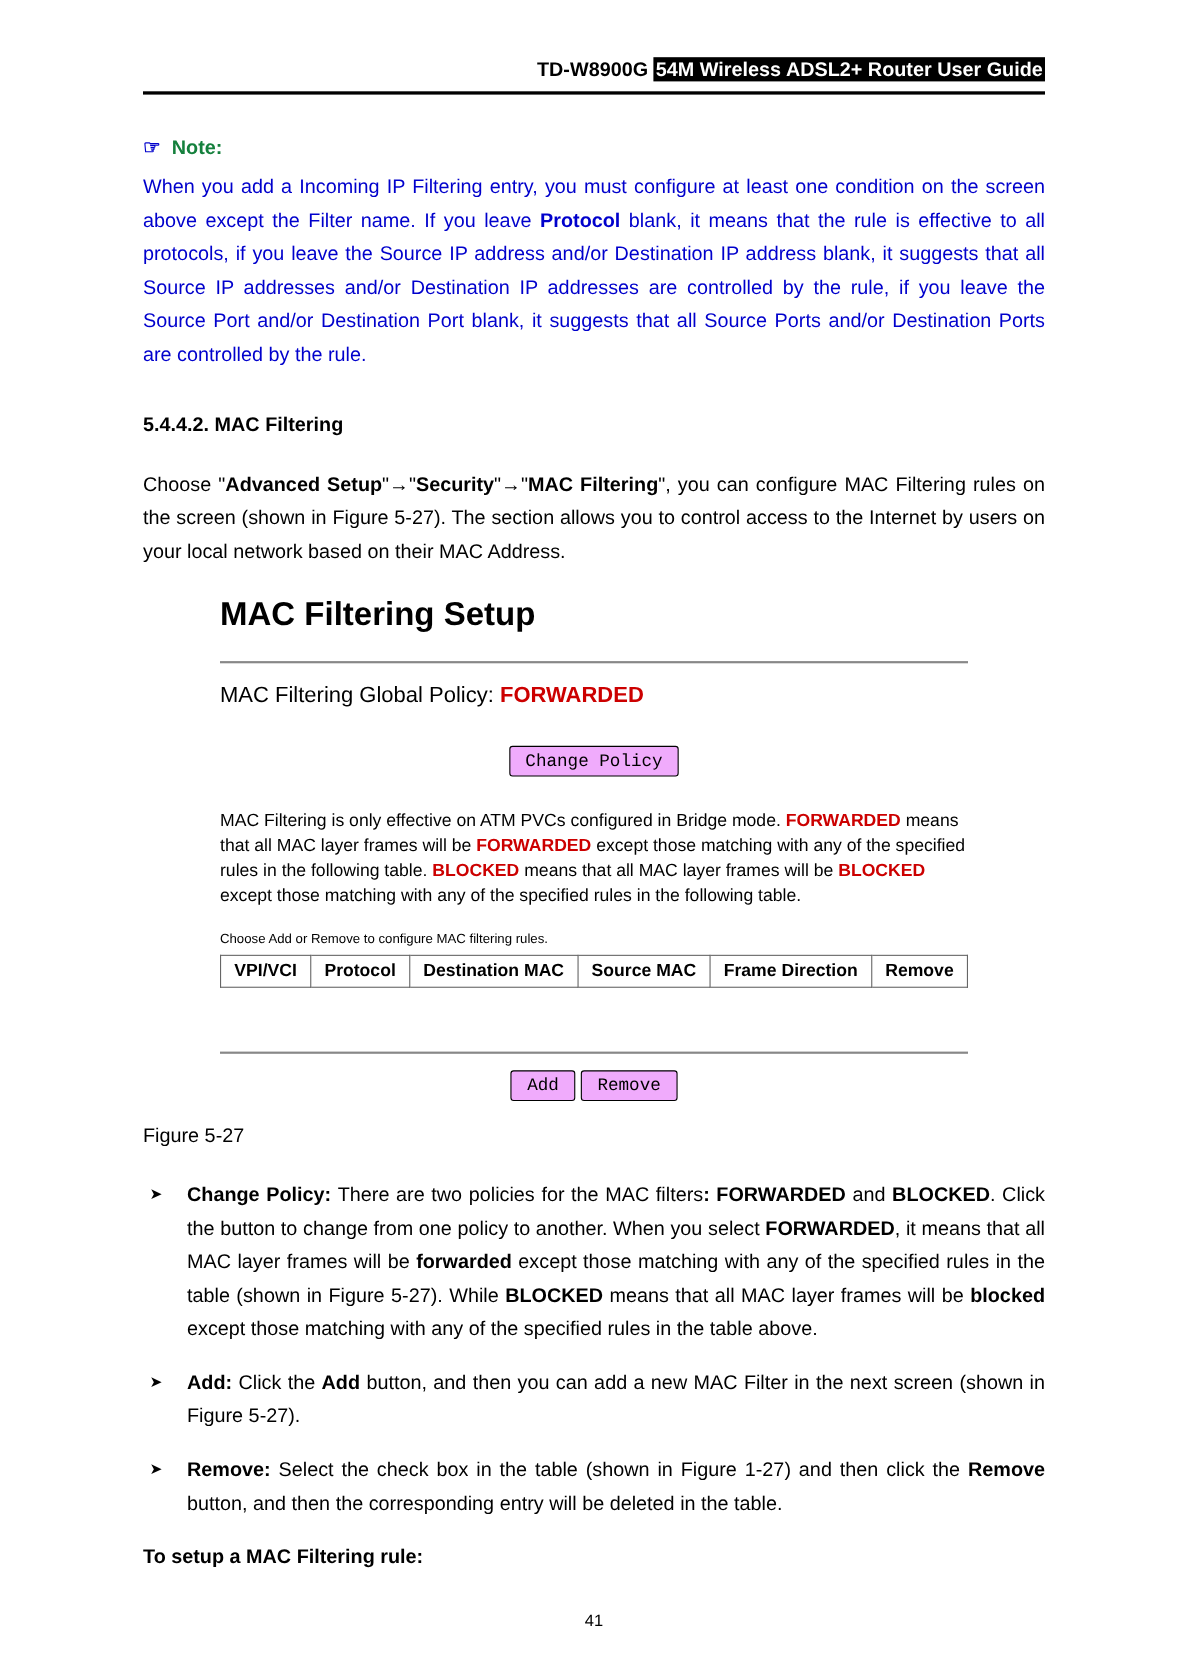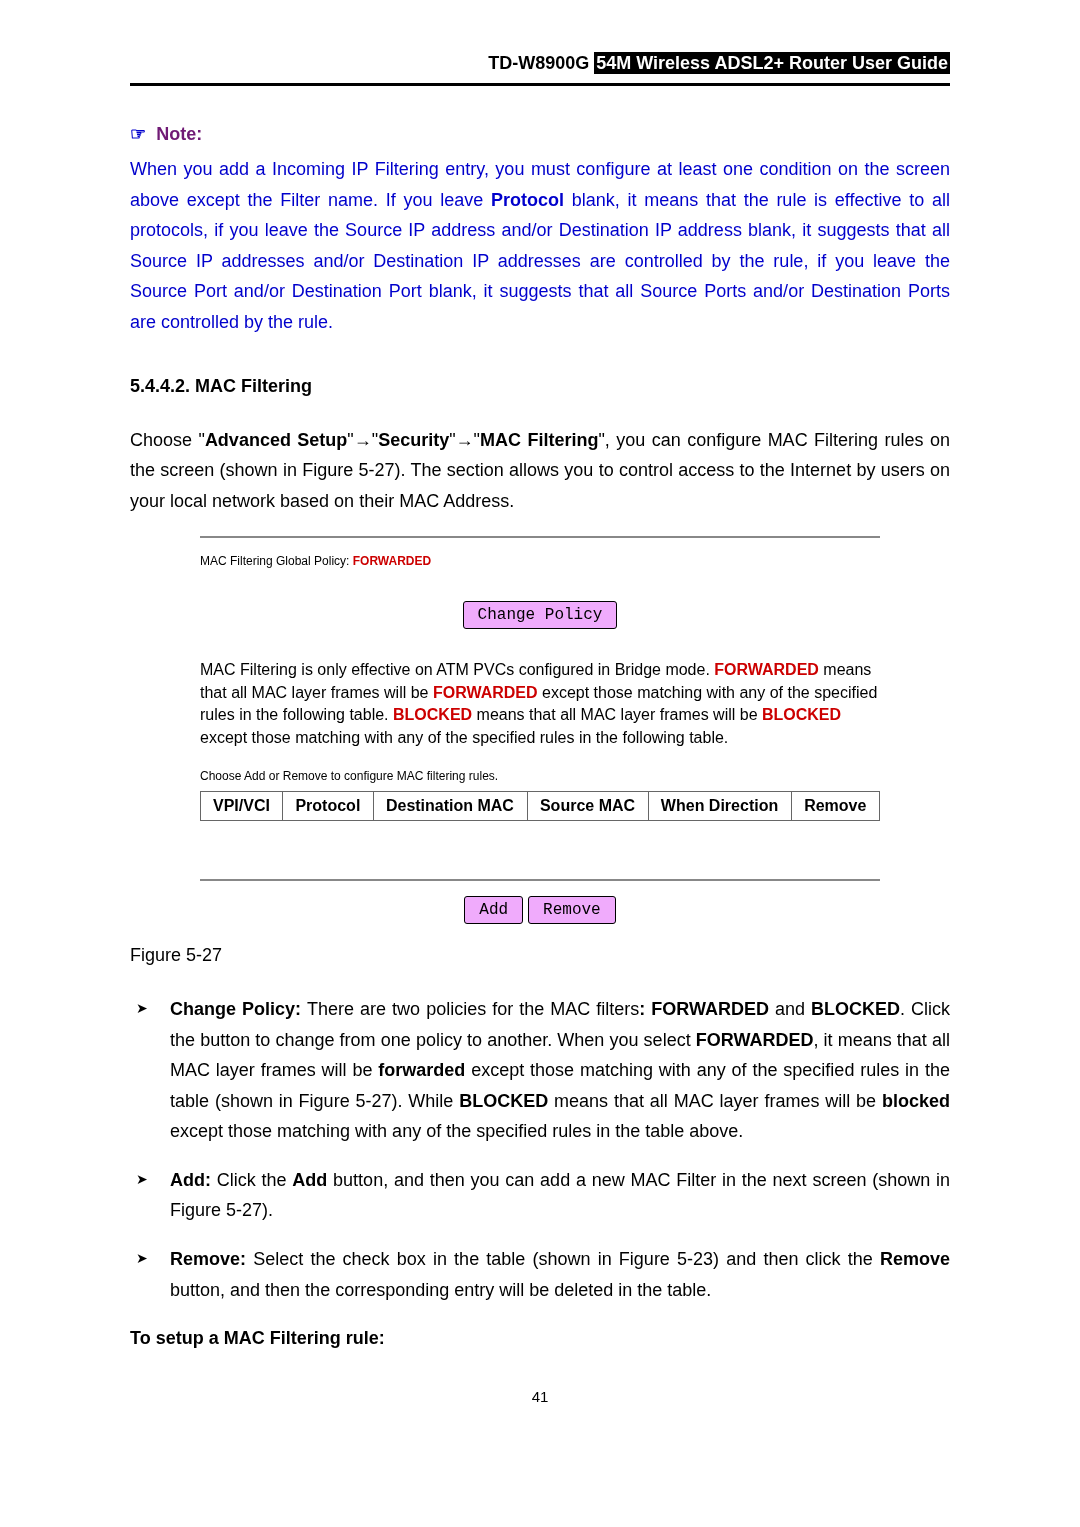--- a/index.html
+++ b/index.html
@@ -20,21 +20,21 @@
     }
     .header-model { font-weight: bold; }
     .header-title {
       background: #000;
       color: #fff;
       font-weight: bold;
       padding: 1px 2px;
     }
     .hr-top { border: none; border-top: 3px solid #000; margin-top: 2px; margin-bottom: 35px; }
     .note-head {
-      color: #701a75;
+      color: #15803d;
       font-weight: bold;
       margin-bottom: 6px;
     }
     .note-head::before {
       content: "☞";
       color: #0000cc;
       margin-right: 10px;
     }
     .note-body {
       color: #0000cc;
@@ -44,21 +44,21 @@
     .section-num { font-weight: bold; margin-top: 35px; margin-bottom: 25px; }
     .para { text-align: justify; line-height: 1.7; }
     .b { font-weight: bold; }
     .arrow { font-family: Arial; }
     .figure-box {
       margin: 20px 70px 10px 70px;
       background: #fff;
     }
     .fig-title { font-family: Arial; font-weight: bold; font-size: 30px; margin-bottom: 20px; }
     .fig-hr { border: none; border-top: 2px solid #888; margin-bottom: 14px; }
-    .fig-sub { font-family: Arial; font-size: 12px; margin-bottom: 30px; }
+    .fig-sub { font-family: Arial; font-size: 20px; margin-bottom: 30px; }
     .fig-sub .red-b { color: #c00; font-weight: bold; }
     .btn {
       font-family: "Courier New", monospace;
       font-size: 16px;
       border: 1px solid #000;
       border-radius: 3px;
       background: #f0abfc;
       padding: 1px 14px;
       display: inline-block;
     }
@@ -99,39 +99,40 @@
   <span>When you add a Incoming IP Filtering entry, you must configure at least one condition on the screen above except the Filter name. If you leave </span><span class="b">Protocol</span><span> blank, it means that the rule is effective to all protocols, if you leave the Source IP address and/or Destination IP address blank, it suggests that all Source IP addresses and/or Destination IP addresses are controlled by the rule, if you leave the Source Port and/or Destination Port blank, it suggests that all Source Ports and/or Destination Ports are controlled by the rule.</span>
 </div>
 
 <div class="section-num">5.4.4.2.  MAC Filtering</div>
 
 <div class="para">
   <span>Choose "</span><span class="b">Advanced Setup</span><span>"</span><span class="arrow">→</span><span>"</span><span class="b">Security</span><span>"</span><span class="arrow">→</span><span>"</span><span class="b">MAC Filtering</span><span>", you can configure MAC Filtering rules on the screen (shown in Figure 5-27). The section allows you to control access to the Internet by users on your local network based on their MAC Address.</span>
 </div>
 
 <div class="figure-box">
+  <div class="fig-title">MAC Filtering Setup</div>
   <hr class="fig-hr">
   <div class="fig-sub">
     <span>MAC Filtering Global Policy: </span><span class="red-b">FORWARDED</span>
   </div>
   <div class="btn-row">
     <span class="btn">Change Policy</span>
   </div>
   <div class="fig-desc">
     <span>MAC Filtering is only effective on ATM PVCs configured in Bridge mode. </span><span class="red-b">FORWARDED</span><span> means that all MAC layer frames will be </span><span class="red-b">FORWARDED</span><span> except those matching with any of the specified rules in the following table. </span><span class="red-b">BLOCKED</span><span> means that all MAC layer frames will be </span><span class="red-b">BLOCKED</span><span> except those matching with any of the specified rules in the following table.</span>
   </div>
   <div class="fig-choose">Choose Add or Remove to configure MAC filtering rules.</div>
   <table class="fig-table">
     <tbody>
         <tr>
       <th>VPI/VCI</th>
       <th>Protocol</th>
       <th>Destination MAC</th>
       <th>Source MAC</th>
-      <th>When Direction</th>
+      <th>Frame Direction</th>
       <th>Remove</th>
     </tr>
   </tbody>
     </table>
   <div class="fig-gap"></div>
   <div class="btn-row2">
     <span class="btn">Add</span>
     <span class="btn">Remove</span>
   </div>
 </div>
@@ -147,19 +148,19 @@
 <div class="list-item">
   <div class="list-marker">➤</div>
   <div class="list-content">
     <span class="b">Add: </span><span>Click the </span><span class="b">Add</span><span> button, and then you can add a new MAC Filter in the next screen (shown in Figure 5-27).</span>
   </div>
 </div>
 
 <div class="list-item">
   <div class="list-marker">➤</div>
   <div class="list-content">
-    <span class="b">Remove: </span><span>Select the check box in the table (shown in Figure 5-23) and then click the </span><span class="b">Remove</span><span> button, and then the corresponding entry will be deleted in the table.</span>
+    <span class="b">Remove: </span><span>Select the check box in the table (shown in Figure 1-27) and then click the </span><span class="b">Remove</span><span> button, and then the corresponding entry will be deleted in the table.</span>
   </div>
 </div>
 
 <div class="setup-head">To setup a MAC Filtering rule:</div>
 
 <div class="pagenum">41</div>
 
 </body></html>

